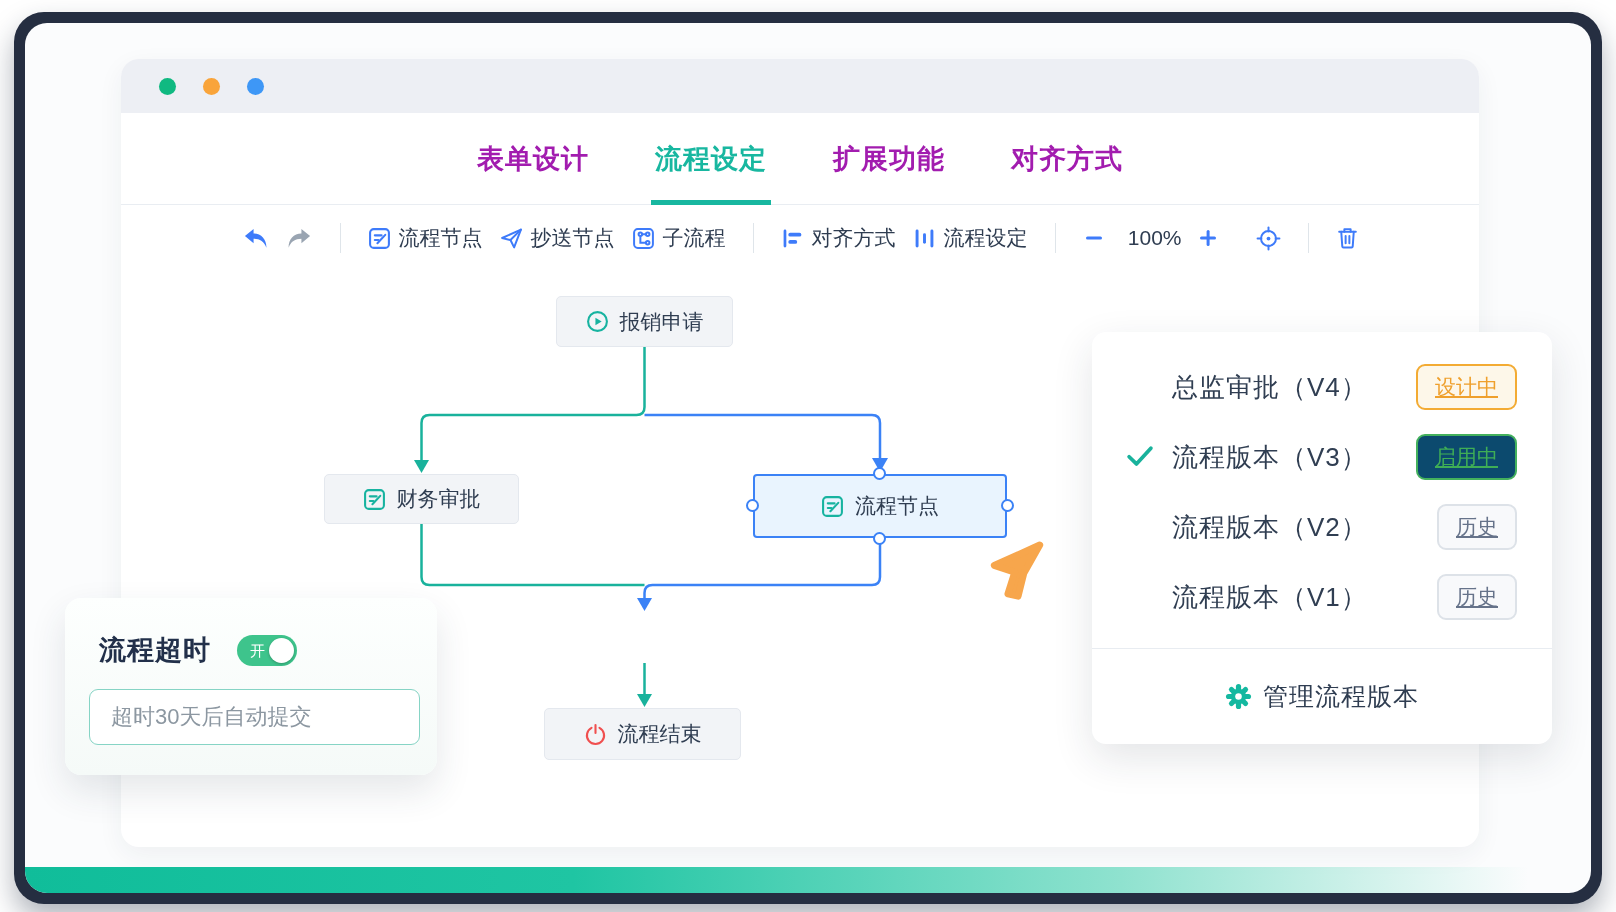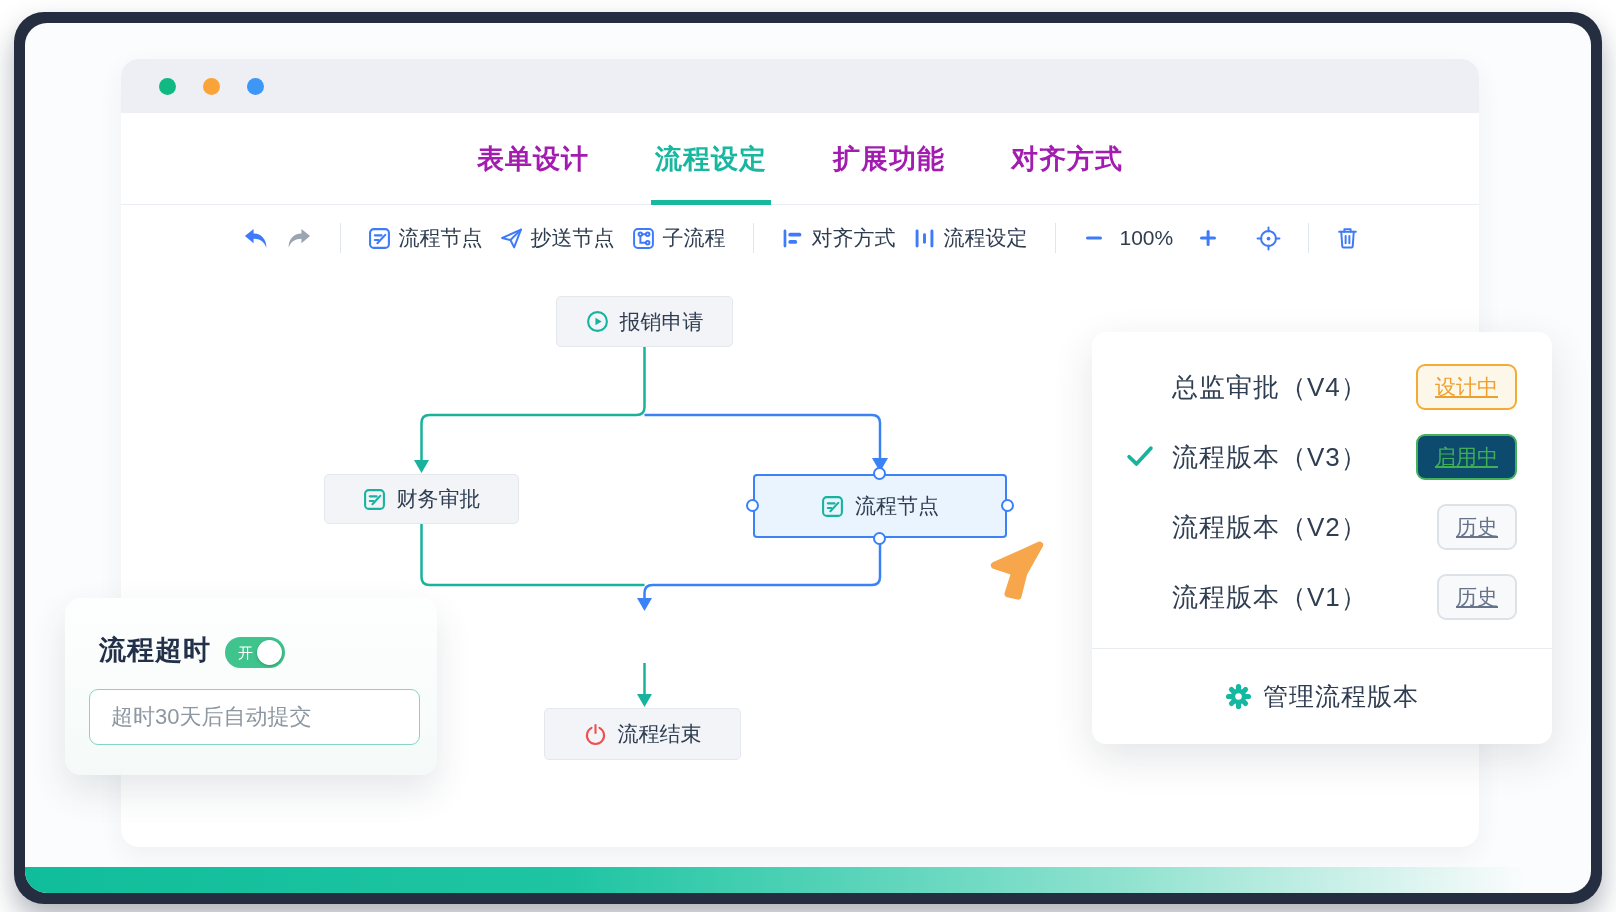--- a/index.html
+++ b/index.html
@@ -22,21 +22,21 @@
   .tabbar { height:92px; display:flex; justify-content:center; align-items:stretch; gap:66px; border-bottom:1px solid #e9edf2; }
   .tab { display:flex; align-items:center; font-size:27px; font-weight:600; color:#a21caf; letter-spacing:1px; position:relative; cursor:pointer; }
   .tab.active { color:#18b7a0; }
   .tab.active::after { content:""; position:absolute; left:-4px; right:-4px; bottom:-1px; height:5px; background:#18b7a0; }
 
   .toolbar { height:66px; display:flex; align-items:center; justify-content:center; gap:17px; font-size:21px; color:#2f3d51; font-weight:500; }
   .sep { width:1px; height:30px; background:#dfe5ea; margin:0 10px; }
   .tool { display:flex; align-items:center; gap:8px; cursor:pointer; }
   .tbtn { display:flex; align-items:center; cursor:pointer; }
   .zoomgrp { display:flex; align-items:center; gap:15px; }
-  .zoom-val { min-width:62px; text-align:left; }
+  .zoom-val { min-width:62px; text-align:right; }
 
   
   .node { position:absolute; display:flex; align-items:center; justify-content:center; gap:11px;
           background:#f2f4f7; border:1px solid #e4e8ee; border-radius:5px; font-size:21px; color:#2f3d51; }
   .n-start    { left:531px; top:273px; width:177px; height:51px; }
   .n-finance  { left:299px; top:451px; width:195px; height:50px; }
   .n-selected { left:728px; top:451px; width:254px; height:64px; background:#e9f4fe; border:2px solid #3b82f6; border-radius:4px; }
   .n-director { left:522px; top:589px; width:195px; height:51px; }
   .n-end      { left:519px; top:685px; width:197px; height:52px; }
   .handle { position:absolute; width:13px; height:13px; border-radius:50%; background:#fff; border:2px solid #3b82f6; }
@@ -59,21 +59,21 @@
   .badge-design  { color:#efa02c; border-color:#f3ab33; background:#fdf7e9; }
   .badge-active  { color:#3fae56; border-color:#44b15d; background:#0c4a6e; }
   .badge-history { color:#66738a; border-color:#dde2e8; background:#f8f9fb; }
   .vp-divider { height:1px; background:#e8ecf1; margin-top:16px; }
   .vp-footer { height:94px; display:flex; align-items:center; justify-content:center; gap:11px; cursor:pointer; }
   .vp-footer-label { font-size:25px; font-weight:500; color:#2f3d51; letter-spacing:1px; }
 
   
   .tcard { position:absolute; left:40px; top:575px; width:372px; height:177px; border-radius:16px;
            background:linear-gradient(180deg,#fdfffe 0%,#f5faf8 100%); box-shadow:0 16px 36px rgba(40,60,70,.12); }
-  .tcard-head { display:flex; align-items:flex-end; gap:14px; padding:34px 0 0 34px; }
+  .tcard-head { display:flex; align-items:center; gap:26px; padding:34px 0 0 34px; }
   .tcard-title { font-size:27px; font-weight:700; color:#22304a; letter-spacing:1px; }
   .toggle { position:relative; width:60px; height:31px; border-radius:16px; background:#3ec48c; cursor:pointer; }
   .toggle-label { position:absolute; left:13px; top:7px; font-size:15px; color:#fff; }
   .toggle-knob { position:absolute; right:3px; top:3px; width:25px; height:25px; border-radius:50%; background:#fff;
                  box-shadow:0 1px 3px rgba(0,0,0,.25); }
   .tcard-input { display:block; margin:21px 0 0 24px; width:331px; height:56px; border:1.5px solid #86d4c5; border-radius:9px;
                  font-size:22px; color:#8c97a1; padding-left:21px; background:#fff; outline:none;
                  font-family:"Liberation Sans", sans-serif; }
 
   .ticon { display:flex; align-items:center; }

